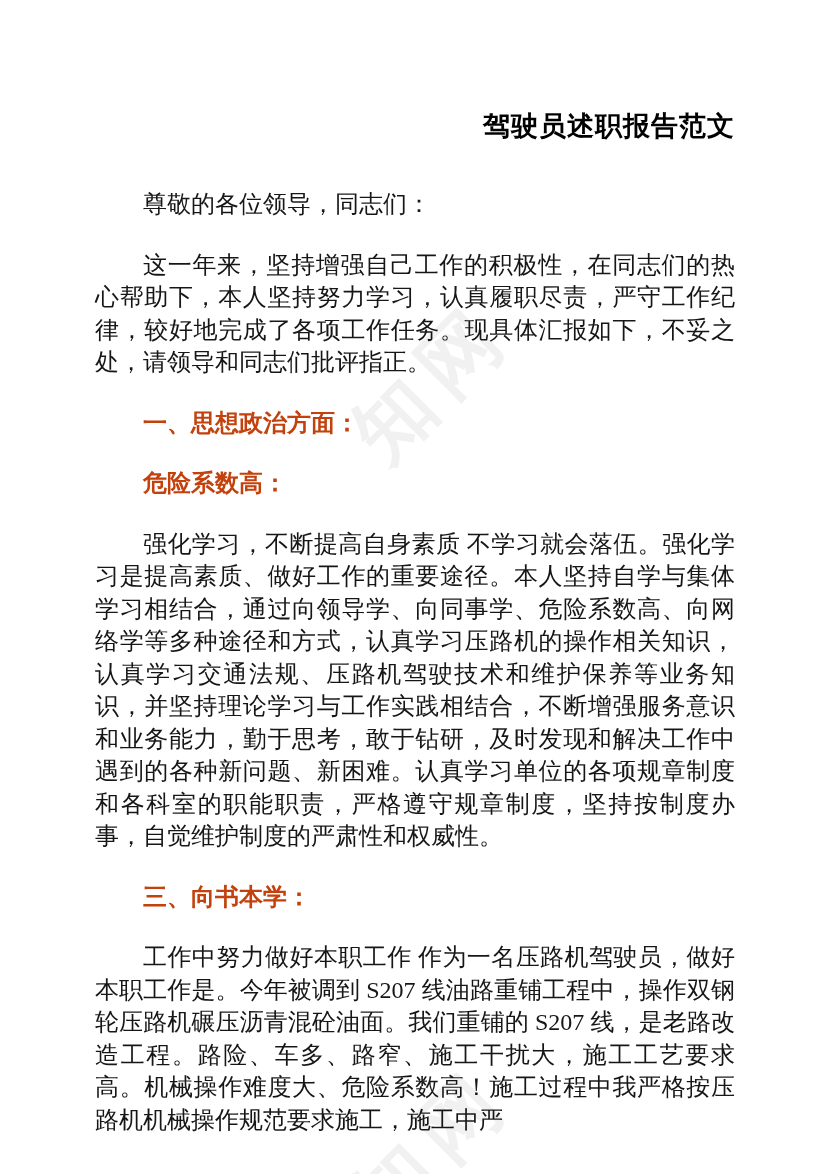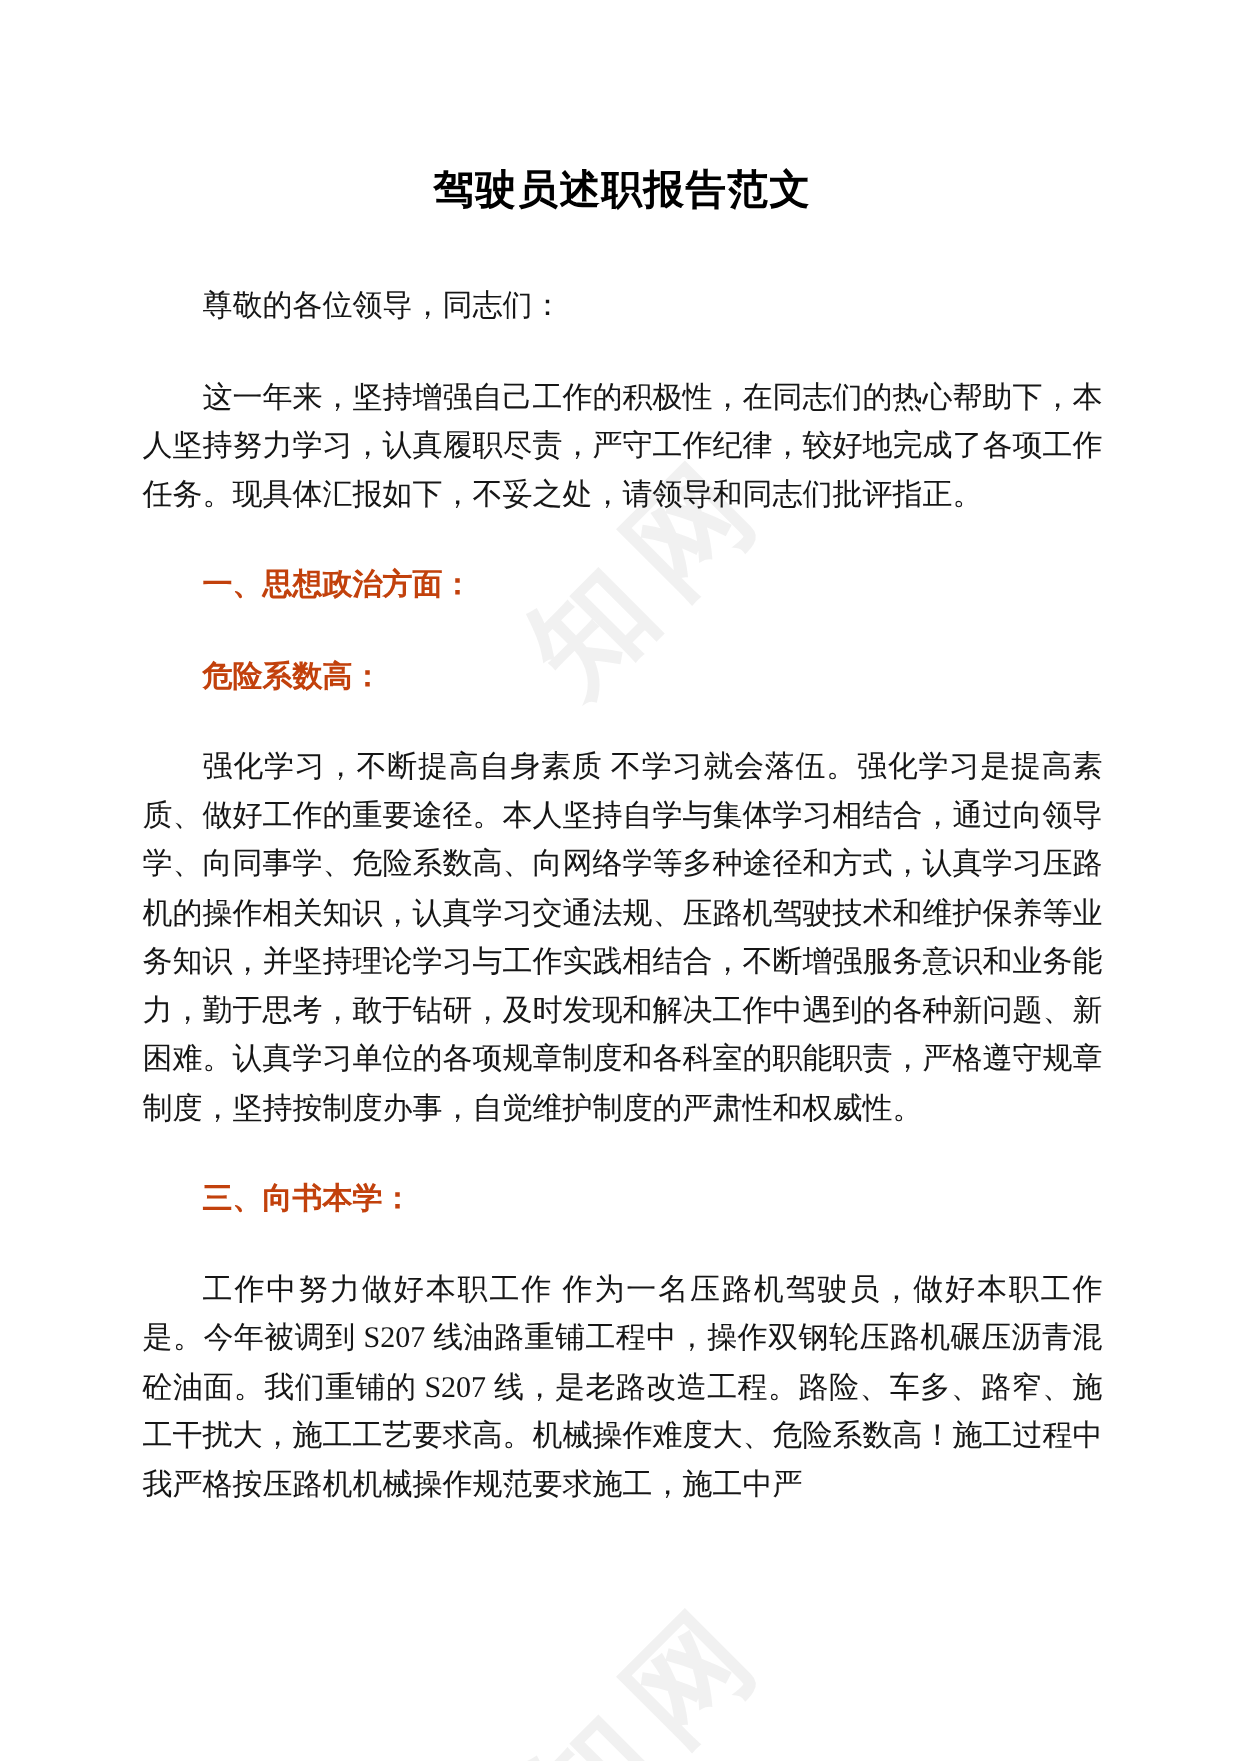--- a/index.html
+++ b/index.html
@@ -12,30 +12,30 @@
     font-family: "Liberation Serif", "DejaVu Serif", serif;
     color: #111111;
   }
   .page {
     position: absolute;
     inset: 0;
     padding: 108px 95px 0 95px;
     background: #ffffff;
   }
   .doc-title {
-    text-align: center;
+    text-align: right;
     font-size: 27px;
     font-weight: bold;
     color: #000000;
     letter-spacing: 1px;
     margin-bottom: 44px;
   }
   .doc-body { position: relative; z-index: 1; }
   .para {
-    font-size: 20px;
+    font-size: 24px;
     line-height: 32.5px;
     text-align: justify;
     text-indent: 2em;
     margin-bottom: 28px;
     color: #161616;
   }
   .para.heading {
     font-weight: bold;
     color: #c2410c;
   }

